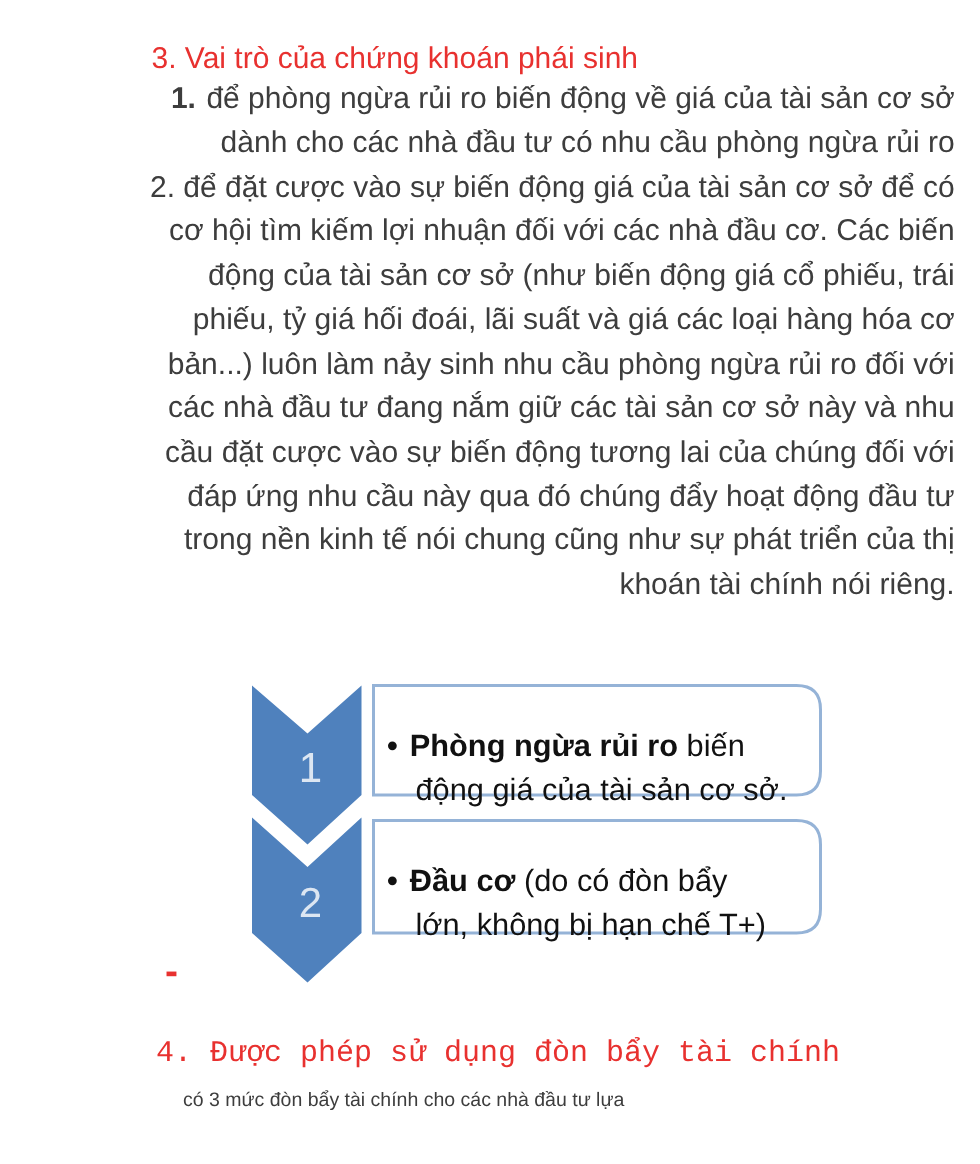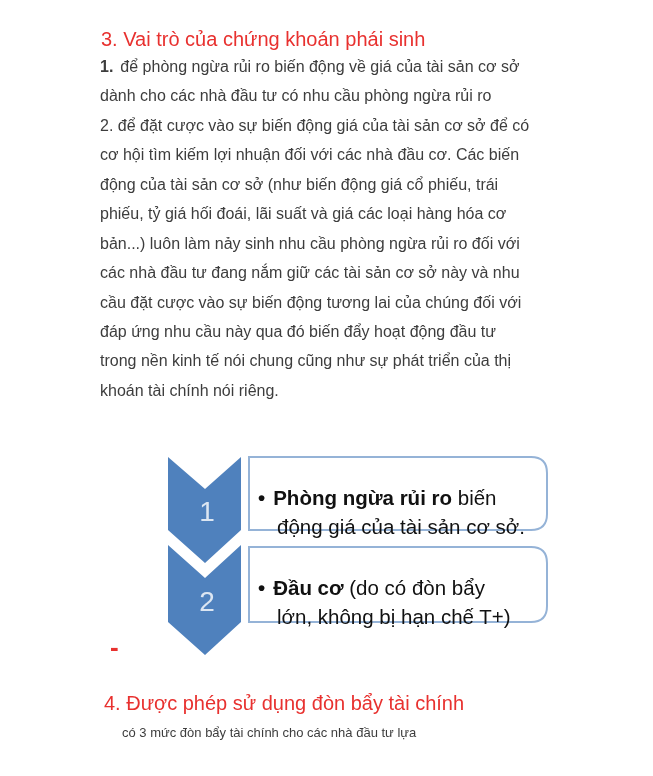--- a/index.html
+++ b/index.html
@@ -17,22 +17,23 @@
     font-size: 20px;
     font-weight: 400;
     white-space: nowrap;
     line-height: 26px;
   }
   .para {
     position: absolute;
     left: 100px;
     top: 52px;
     color: var(--body_text);
-    font-size: 16px;
+    font-size: 20px;
     line-height: 29.45px;
+    text-align: right;
   }
   .pline { white-space: nowrap; height: 29.45px; }
   .pline b { font-weight: 700; margin-right: 7px; }
   .diagram-svg {
     position: absolute;
     left: 0; top: 0;
     width: 653px; height: 776px;
     pointer-events: none;
   }
   .chev-num {
@@ -56,21 +57,21 @@
   .box2 { top: 553px; }
   .sep-dash {
     position: absolute;
     left: 110px;
     top: 634px;
     color: var(--heading_red);
     font-size: 26px;
     font-weight: 700;
     line-height: 26px;
   }
-  .h4 { left: 104px; top: 690px; }
+  .h4 { left: 104px; top: 690px; font-family: Liberation Mono, monospace; }
   .h3 { left: 101px; top: 26px; }
   .s4-line {
     position: absolute;
     left: 122px;
     top: 720px;
     color: var(--body_text);
     font-size: 13px;
     white-space: nowrap;
     line-height: 26px;
   }
@@ -85,21 +86,21 @@
   <div class="para">
     <div class="pline"><b>1.</b><span>để phòng ngừa rủi ro biến động về giá của tài sản cơ sở</span></div>
     <div class="pline">dành cho các nhà đầu tư có nhu cầu phòng ngừa rủi ro</div>
     <div class="pline">2. để đặt cược vào sự biến động giá của tài sản cơ sở để có</div>
     <div class="pline">cơ hội tìm kiếm lợi nhuận đối với các nhà đầu cơ. Các biến</div>
     <div class="pline">động của tài sản cơ sở (như biến động giá cổ phiếu, trái</div>
     <div class="pline">phiếu, tỷ giá hối đoái, lãi suất và giá các loại hàng hóa cơ</div>
     <div class="pline">bản...) luôn làm nảy sinh nhu cầu phòng ngừa rủi ro đối với</div>
     <div class="pline">các nhà đầu tư đang nắm giữ các tài sản cơ sở này và nhu</div>
     <div class="pline">cầu đặt cược vào sự biến động tương lai của chúng đối với</div>
-    <div class="pline">đáp ứng nhu cầu này qua đó biến đẩy hoạt động đầu tư</div>
+    <div class="pline">đáp ứng nhu cầu này qua đó chúng đẩy hoạt động đầu tư</div>
     <div class="pline">trong nền kinh tế nói chung cũng như sự phát triển của thị</div>
     <div class="pline">khoán tài chính nói riêng.</div>
   </div>
 
   <svg class="diagram-svg" viewBox="0 0 653 776" xmlns="http://www.w3.org/2000/svg">
     <polygon points="168,457 205,489 241,457 241,530 205,563 168,530" fill="#4f81bd"></polygon>
     <polygon points="168,545 205,578 241,545 241,622 205,655 168,622" fill="#4f81bd"></polygon>
     <path d="M249,457 H531 Q547,457 547,473 V514 Q547,530 531,530 H249 Z" fill="#ffffff" stroke-width="2" stroke="#95b3d7"></path>
     <path d="M249,547 H531 Q547,547 547,563 V606 Q547,622 531,622 H249 Z" fill="#ffffff" stroke-width="2" stroke="#95b3d7"></path>
     <text class="chev-num" x="207" y="521" text-anchor="middle" fill="#dce6f2">1</text>

